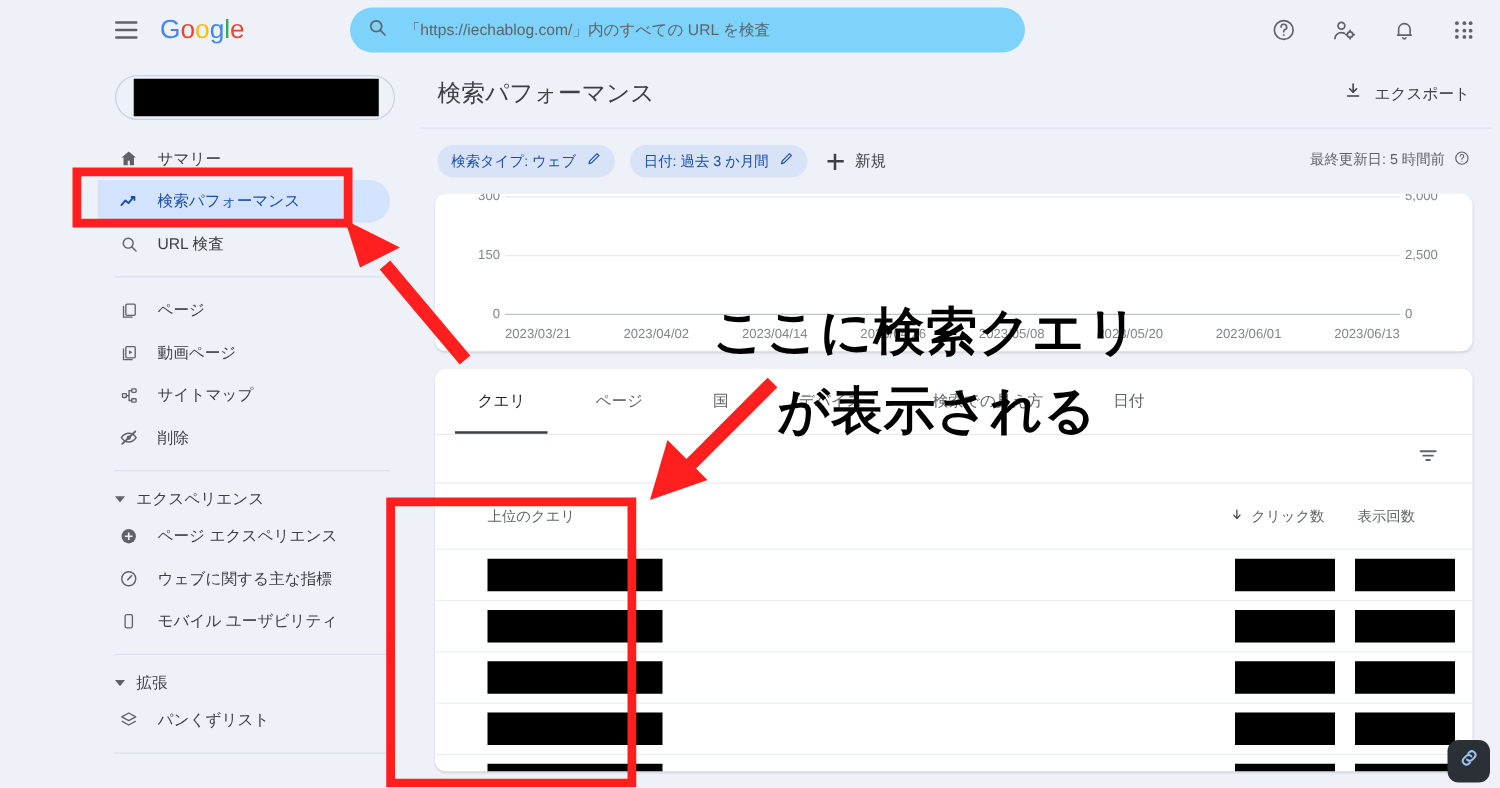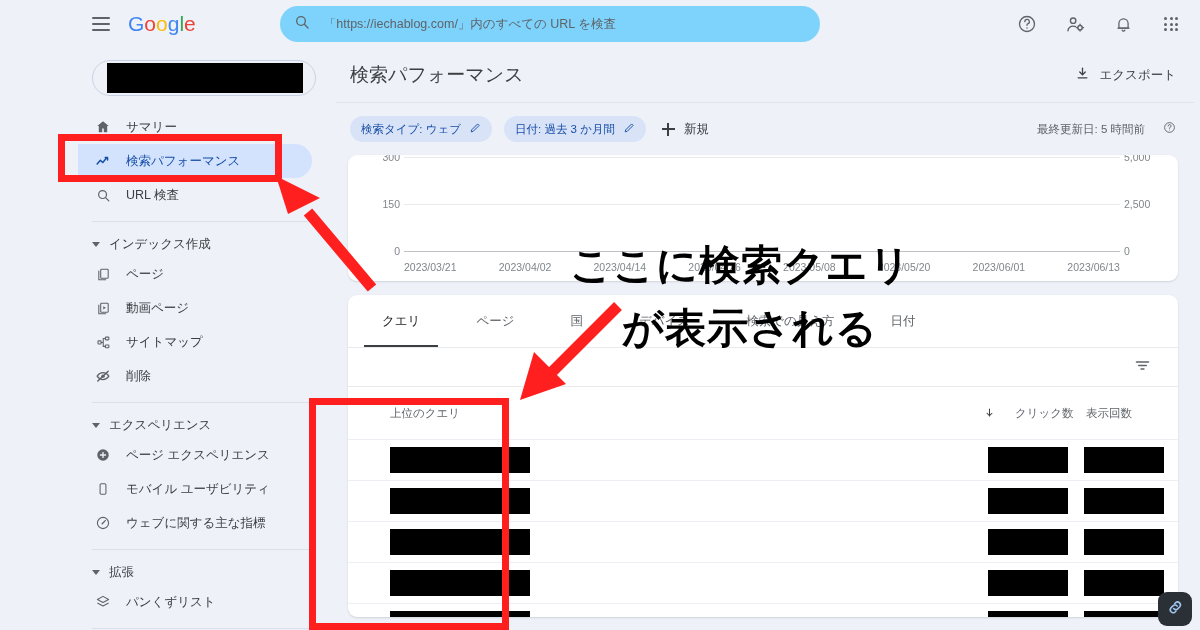--- a/index.html
+++ b/index.html
@@ -55,21 +55,21 @@
   .chipbar{height:52px;display:flex;align-items:center;padding:0 24px 0 20px;}
   .chip{height:26px;background:#d9e3f8;border-radius:14px;display:flex;align-items:center;padding:0 11px;margin-right:12px;cursor:pointer;}
   .chip .ctext{font-size:11.5px;color:#174ea6;white-space:nowrap;}
   .chip .pencil{margin-left:8px;}
   .newbtn{display:flex;align-items:center;cursor:pointer;margin-left:4px;}
   .newbtn .plus{position:relative;width:13px;height:13px;margin-right:9px;}
   .newbtn .plus:before,.newbtn .plus:after{content:"";position:absolute;background:#3c4043;}
   .newbtn .plus:before{left:0;top:5.5px;width:13px;height:2px;}
   .newbtn .plus:after{top:0;left:5.5px;height:13px;width:2px;}
   .newbtn .nlab{font-size:12.5px;color:#3c4043;}
-  .updated{margin-left:auto;display:flex;align-items:center;gap:18px;}
+  .updated{margin-left:auto;display:flex;gap:7px;}
   .updated .utext{font-size:11.5px;color:#5f6368;white-space:nowrap;}
 
   .card{background:#fff;border-radius:9px;margin:0 22px 0 18px;box-shadow:0 1px 2px rgba(60,64,67,.16);}
   .chartcard{height:126px;overflow:hidden;position:relative;}
   .chart{position:absolute;left:0;top:-46px;width:100%;height:172px;}
   .gridline{position:absolute;height:1px;background:#e8eaed;left:56px;right:58px;}
   .ytick{position:absolute;font-size:10.5px;color:#80868b;}
   .yleft{right:auto;left:14px;width:38px;text-align:right;}
   .yright{right:14px;width:40px;text-align:left;}
   .xlabels{position:absolute;left:56px;right:58px;bottom:8px;display:flex;justify-content:space-between;}
@@ -79,21 +79,21 @@
   .tabs{height:52px;display:flex;align-items:center;padding-left:34px;}
   .tab{height:52px;display:flex;align-items:center;padding:0 0;margin-right:56px;font-size:12.5px;color:#5f6368;cursor:pointer;position:relative;}
   .tab.active{color:#202124;}
   .tab.active:after{content:"";position:absolute;left:-18px;right:-18px;bottom:0;height:2.5px;background:#3c4043;}
   .tabsrule{height:1px;background:#e8eaed;}
   .toolrow{height:38px;display:flex;align-items:center;justify-content:flex-end;padding-right:26px;}
   .toolrule{height:1px;background:#e8eaed;}
   .theadrow{height:52px;display:flex;align-items:center;}
   .th{font-size:11.5px;color:#5f6368;}
   .th-query{margin-left:42px;}
-  .th-clicks{margin-left:auto;width:96px;display:flex;align-items:center;justify-content:flex-start;gap:20px;}
+  .th-clicks{margin-left:auto;width:96px;display:flex;align-items:center;justify-content:flex-start;gap:6px;}
   .th-impr{width:92px;margin-left:6px;}
   .rowsep{height:1px;background:#eceff3;}
   .trow{height:40px;display:flex;align-items:center;position:relative;}
   .trow .q{margin-left:42px;height:26px;width:140px;}
   .trow .c{margin-left:auto;width:80px;height:26px;}
   .trow .i{margin-left:16px;width:80px;height:26px;margin-right:14px;}
 
   
   .anno-box{position:absolute;border:7px solid #ff1f1f;box-sizing:border-box;pointer-events:none;}
   .anno-text{position:absolute;color:#000;font-weight:700;line-height:1.12;letter-spacing:1px;
@@ -206,24 +206,20 @@
             <circle cx="10.5" cy="10.5" r="6.3"></circle>
               <line x1="15.3" y1="15.3" x2="20.5" y2="20.5" stroke-linecap="round"></line>
           </svg>
         </span>
         <span class="nlabel">URL 検査</span>
       </div>
     </div>
 
     <div class="divider"></div>
 
-    <div class="group">
-      <span class="caret"></span>
-      <span class="glabel">インデックス作成</span>
-    </div>
 
     <div class="navitem">
       <span class="nic">
         <svg width="15" height="15" viewBox="0 0 24 24" fill="none" stroke="#5f6368" stroke-width="1.7">
           <rect x="7.5" y="3.6" width="12" height="14.4" rx="1.4"></rect>
             <path d="M4.5 6.6v13.8h11" stroke-linecap="round"></path>
         </svg>
       </span>
       <span class="nlabel">ページ</span>
     </div>
@@ -274,35 +270,35 @@
         <svg width="16" height="16" viewBox="0 0 24 24" fill="#5f6368">
           <circle cx="12" cy="12" r="8.6"></circle>
             <path d="M11 7.4h2v3.6h3.6v2H13v3.6h-2V13H7.4v-2H11z" fill="#eef1f8"></path>
         </svg>
       </span>
       <span class="nlabel">ページ エクスペリエンス</span>
     </div>
 
     <div class="navitem">
       <span class="nic">
-        <svg width="14" height="14" viewBox="0 0 24 24" fill="none" stroke="#5f6368" stroke-width="1.8">
-          <rect x="7" y="3" width="10" height="18" rx="2"></rect>
-        </svg>
-      </span>
-      <span class="nlabel">モバイル ユーザビリティ</span>
-    </div>
-
-    <div class="navitem">
-      <span class="nic">
         <svg width="16" height="16" viewBox="0 0 24 24" fill="none" stroke="#5f6368" stroke-width="1.7">
           <circle cx="12" cy="12" r="8.4"></circle>
             <path d="M15.4 8.4l-4.6 4.8" stroke-linecap="round" stroke-width="2"></path>
         </svg>
       </span>
       <span class="nlabel">ウェブに関する主な指標</span>
+    </div>
+
+    <div class="navitem">
+      <span class="nic">
+        <svg width="14" height="14" viewBox="0 0 24 24" fill="none" stroke="#5f6368" stroke-width="1.8">
+          <rect x="7" y="3" width="10" height="18" rx="2"></rect>
+        </svg>
+      </span>
+      <span class="nlabel">モバイル ユーザビリティ</span>
     </div>
 
     <div class="divider"></div>
 
     <div class="group">
       <span class="caret"></span>
       <span class="glabel">拡張</span>
     </div>
 
     <div class="navitem">

